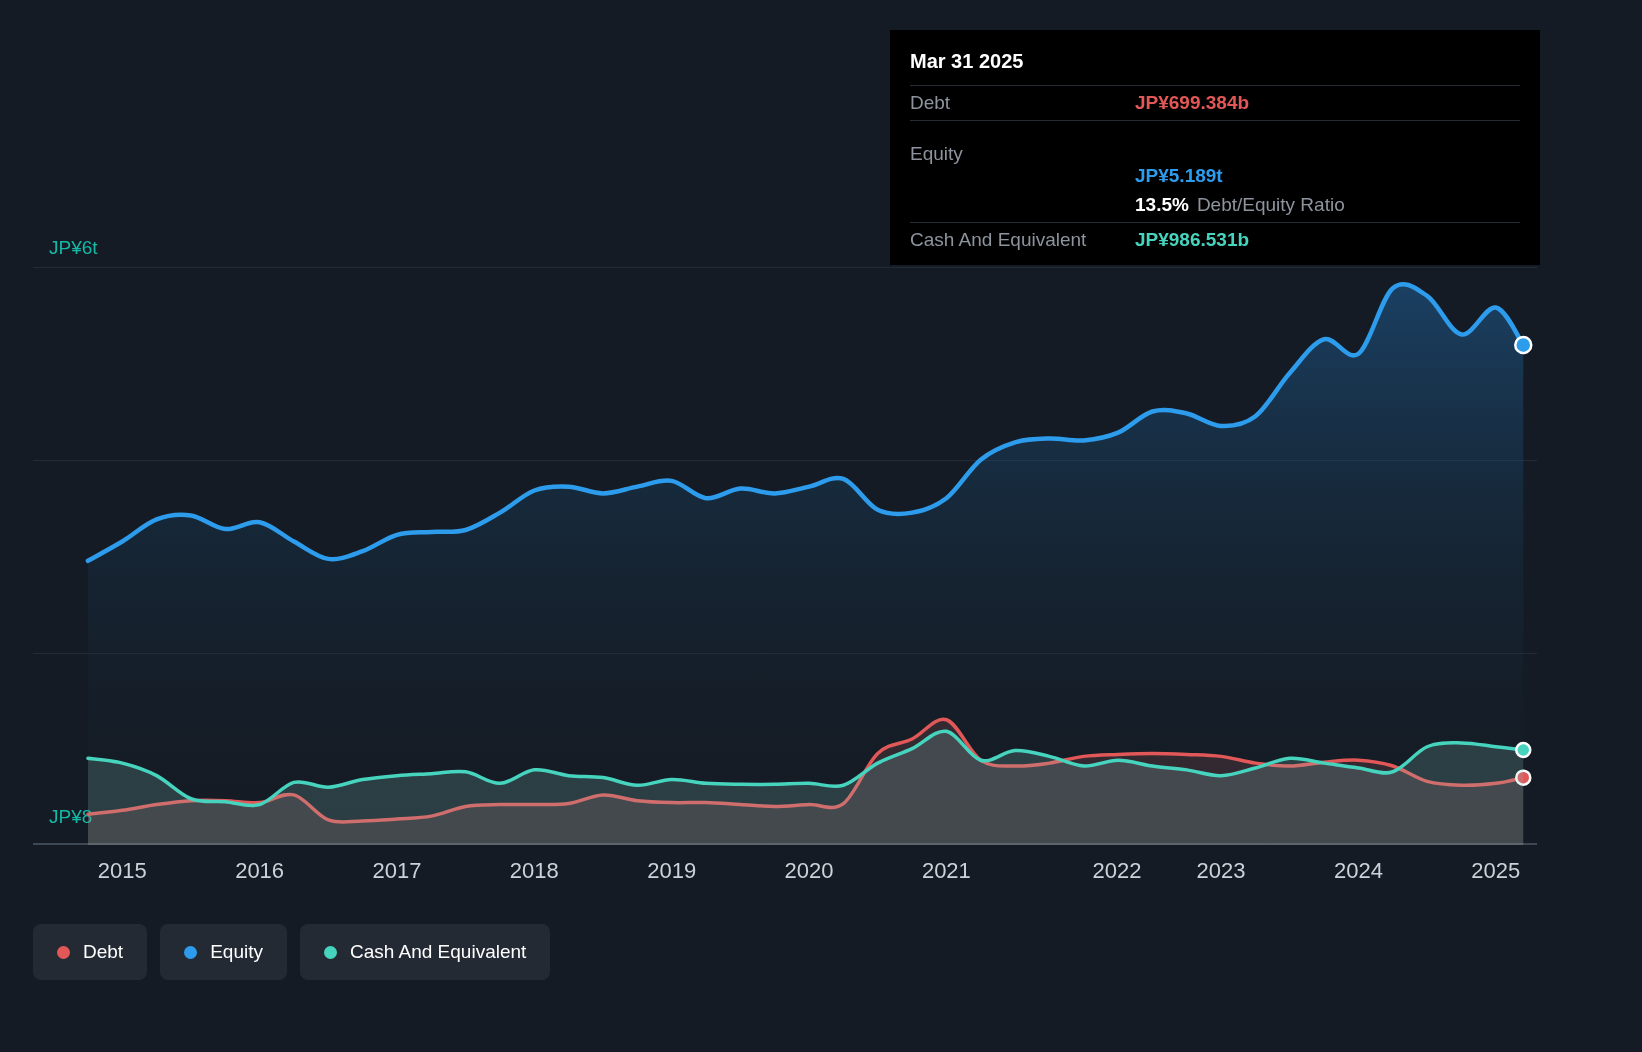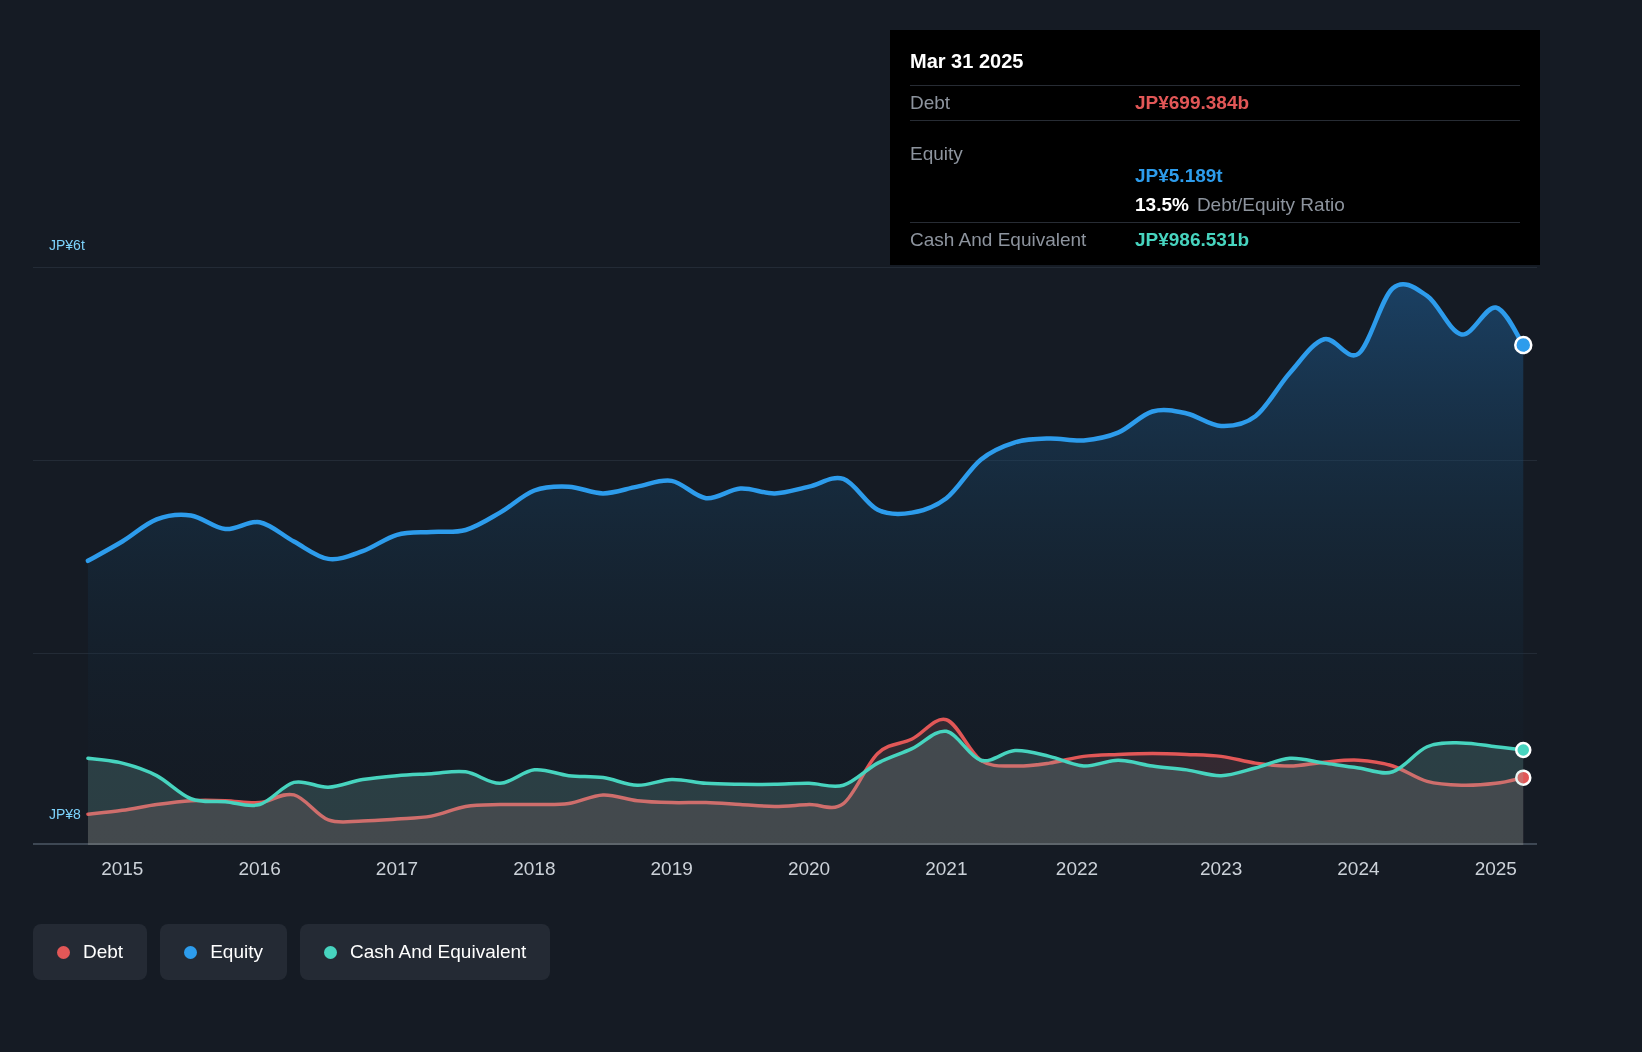--- a/index.html
+++ b/index.html
@@ -1,35 +1,35 @@
 <!DOCTYPE html>
 <html><head>
 <meta charset="utf-8">
 <style>
   *{box-sizing:border-box}
   html,body{margin:0;padding:0;background:#10151c}
   .page{position:relative;width:1642px;height:1052px;background:#151b24;overflow:hidden;
         font-family:"Liberation Sans","DejaVu Sans",sans-serif}
-  .y-label{position:absolute;left:49px;color:#7dd3fc;font-size:14px}
+  .y-label{position:absolute;left:49px;color:#14b8a6;font-size:19px}
   .y-label.top{top:237px}
   .y-label.bottom{top:806px}
   .plot{position:absolute;left:33px;top:267px;width:1504px;height:578px;border-bottom:2px solid #3e4854}
   .gridline{position:absolute;left:0;width:100%;height:1px;background:#232b36}
   .gl-6{top:0}.gl-4{top:193px}.gl-2{top:386px}
   #chart-svg{position:absolute;left:0;top:0;overflow:visible}
   .tooltip{position:absolute;left:890px;top:30px;width:650px;background:#000;padding:12px 20px 8px}
   .tt-title{color:#fff;font-size:20px;font-weight:700;padding:8px 0 12px}
   .tt-row{display:grid;grid-template-columns:225px 1fr;align-items:center;min-height:35px;font-size:19px}
   .tt-sep{border-top:1px solid #272c34}
   .tt-label{color:#8d949e}
   .tt-value{font-weight:700}
   .tt-ratio-pct{color:#fff;font-weight:700}
   .tt-ratio-label{color:#8d949e;font-weight:400;margin-left:8px}
   .x-axis{position:absolute;left:33px;top:858px;width:1504px;height:28px}
-  .x-tick{position:absolute;top:0;transform:translateX(-50%);color:#ccd2d9;font-size:19px}
+  .x-tick{position:absolute;top:0;transform:translateX(-50%);color:#ccd2d9;font-size:22px}
   .legend{position:absolute;left:33px;top:924px;display:flex;gap:13px}
   .legend-btn{display:flex;align-items:center;gap:13px;height:56px;padding:0 24px;background:#242a34;
               border:none;border-radius:8px;color:#fff;font-size:19px;font-family:inherit;cursor:pointer}
   .dot{width:13px;height:13px;border-radius:50%;flex:none}
 </style>
 </head>
 <body>
 
 <div class="page">
 
@@ -61,21 +61,21 @@
   </div>
 
   <div class="x-axis" id="x-axis">
       <span class="x-tick" style="left: 89.2785px;">2015</span>
       <span class="x-tick" style="left: 226.63px;">2016</span>
       <span class="x-tick" style="left: 363.982px; text-align: center;">2017</span>
       <span class="x-tick" style="left: 501.333px;">2018</span>
       <span class="x-tick" style="left: 638.685px;">2019</span>
       <span class="x-tick" style="left: 776.037px;">2020</span>
       <span class="x-tick" style="left: 913.388px;">2021</span>
-      <span class="x-tick" style="left: 1044px; text-align: right;">2022</span>
+      <span class="x-tick" style="left: 1084px; text-align: right;">2022</span>
       <span class="x-tick" style="left: 1188.09px;">2023</span>
       <span class="x-tick" style="left: 1325.44px; text-align: right;">2024</span>
       <span class="x-tick" style="left: 1462.79px;">2025</span>
     </div>
 
   <div class="tooltip">
     <div class="tt-title">Mar 31 2025</div>
     <div class="tt-row tt-sep">
       <span class="tt-label">Debt</span>
       <span class="tt-value" style="color: rgb(226, 87, 87);">JP¥699.384b</span>

